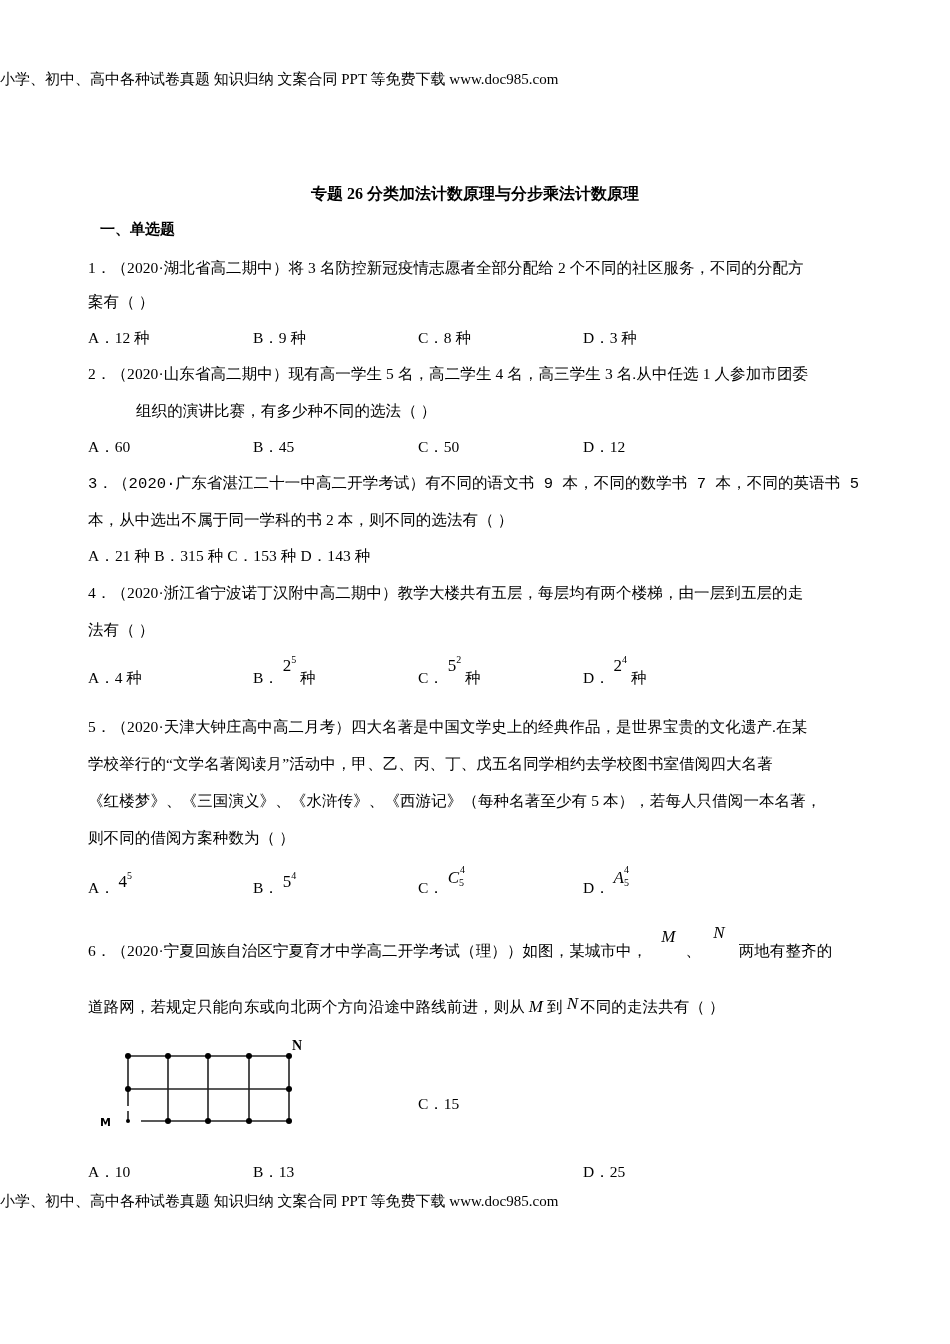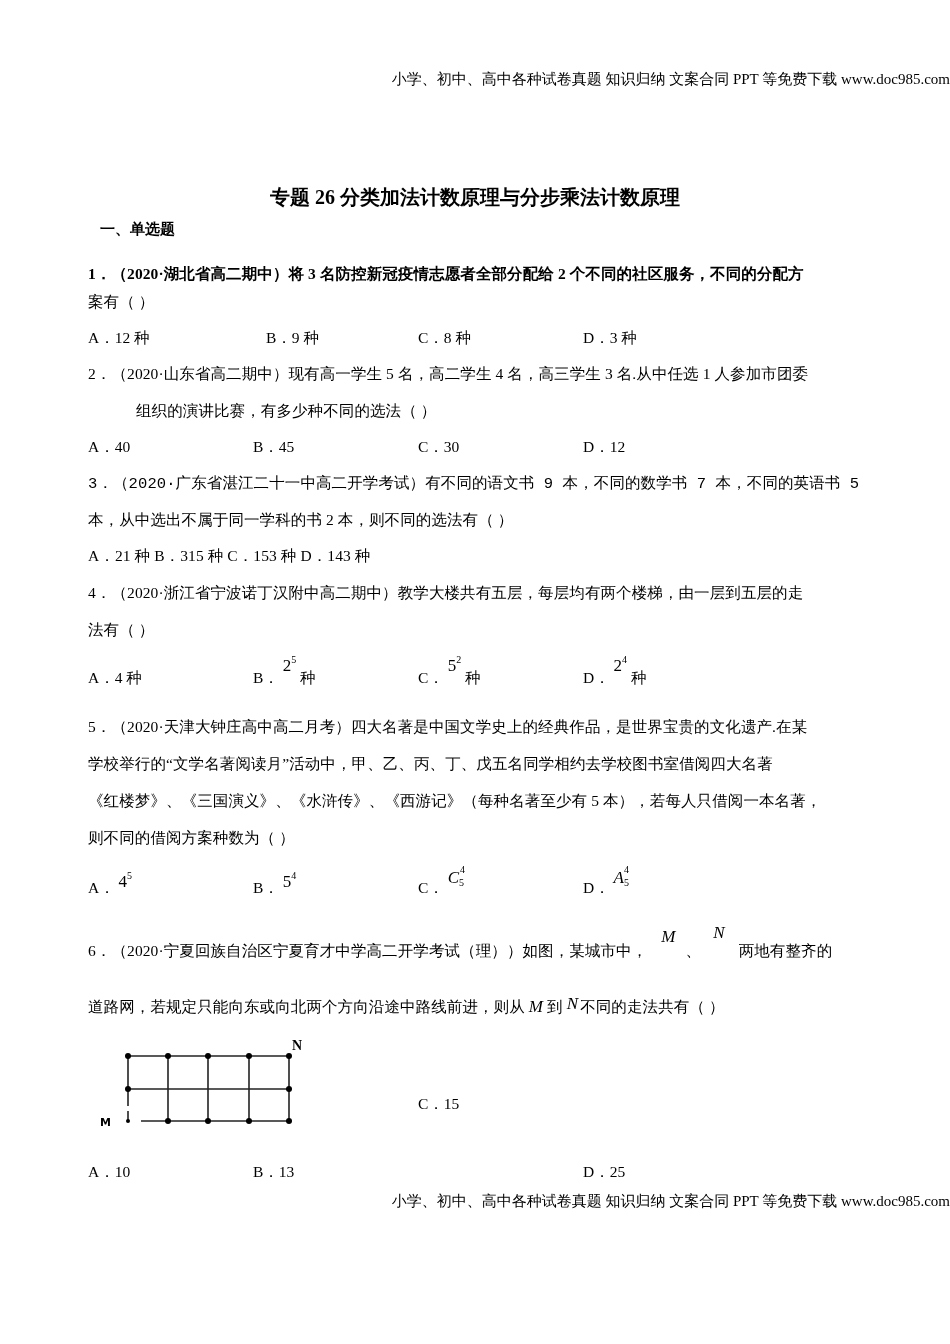--- a/index.html
+++ b/index.html
@@ -1,52 +1,52 @@
 <!DOCTYPE html>
 <html><head>
 <meta charset="utf-8">
 <style>
   html, body { margin: 0; padding: 0; background: #fff; }
   body { width: 950px; height: 1344px; position: relative; overflow: hidden;
          font-family: "Liberation Serif", "DejaVu Serif", serif; color: #000; }
   .abs { position: absolute; white-space: nowrap; }
-  .banner { left: 0; width: 950px; text-align: right; font-size: 15px; }
-  .title { left: 0; width: 950px; text-align: center; font-size: 20px; font-weight: bold; }
+  .banner { left: 0; width: 950px; text-align: left; font-size: 15px; }
+  .title { left: 0; width: 950px; text-align: center; font-size: 16px; font-weight: bold; }
   .section { left: 100px; font-size: 15px; font-weight: bold; }
   .line { left: 88px; font-size: 15.5px; letter-spacing: 0.1px; }
   .opt { font-size: 15.5px; }
   sup { font-size: 10px; vertical-align: 0; position: relative; top: -10px; }
   .math { font-style: italic; font-size: 17px; }
   .pow-base { font-size: 17px; }
   .grid-wrap { left: 96px; top: 1040px; width: 230px; height: 100px; }
 </style>
 </head>
 <body>
 
 <div class="abs banner" style="top:70px;">小学、初中、高中各种试卷真题 知识归纳 文案合同 PPT 等免费下载   www.doc985.com</div>
 
 <div class="abs title" style="top:184px;">专题 26 分类加法计数原理与分步乘法计数原理</div>
 
 <div class="abs section" style="top:220px;">一、单选题</div>
 
 <div>
-  <div class="abs line" style="top:264px;font-weight:bold;">1．（2020·湖北省高二期中）将 3 名防控新冠疫情志愿者全部分配给 2 个不同的社区服务，不同的分配方</div>
+  <div class="abs line" style="top:258px;">1．（2020·湖北省高二期中）将 3 名防控新冠疫情志愿者全部分配给 2 个不同的社区服务，不同的分配方</div>
   <div class="abs line" style="top:292px;">案有（    ）</div>
   <div class="abs opt" style="left:88px;top:328px;">A．12 种</div>
-  <div class="abs opt" style="left:266px;top:328px;font-family:Liberation Serif, serif;">B．9 种</div>
+  <div class="abs opt" style="left:253px;top:328px;font-family:Liberation Serif, serif;">B．9 种</div>
   <div class="abs opt" style="left:418px;top:328px;">C．8 种</div>
   <div class="abs opt" style="left:583px;top:328px;">D．3 种</div>
 </div>
 
 <div>
   <div class="abs line" style="top:364px;">2．（2020·山东省高二期中）现有高一学生 5 名，高二学生 4 名，高三学生 3 名.从中任选 1 人参加市团委</div>
   <div class="abs line" style="top:401px;margin-left:48px;">组织的演讲比赛，有多少种不同的选法（    ）</div>
-  <div class="abs opt" style="left:88px;top:437px;">A．40</div>
+  <div class="abs opt" style="left:88px;top:437px;">A．60</div>
   <div class="abs opt" style="left:253px;top:437px;">B．45</div>
-  <div class="abs opt" style="left:418px;top:437px;">C．30</div>
+  <div class="abs opt" style="left:418px;top:437px;">C．50</div>
   <div class="abs opt" style="left:583px;top:437px;">D．12</div>
 </div>
 
 <div>
   <div class="abs line" style="top:473px;font-family:Liberation Mono, monospace;">3．（2020·广东省湛江二十一中高二开学考试）有不同的语文书 9 本，不同的数学书 7 本，不同的英语书 5</div>
   <div class="abs line" style="top:510px;">本，从中选出不属于同一学科的书 2 本，则不同的选法有（    ）</div>
   <div class="abs line" style="top:546px;">A．21 种   B．315 种   C．153 种   D．143 种</div>
 </div>
 
 <div>

